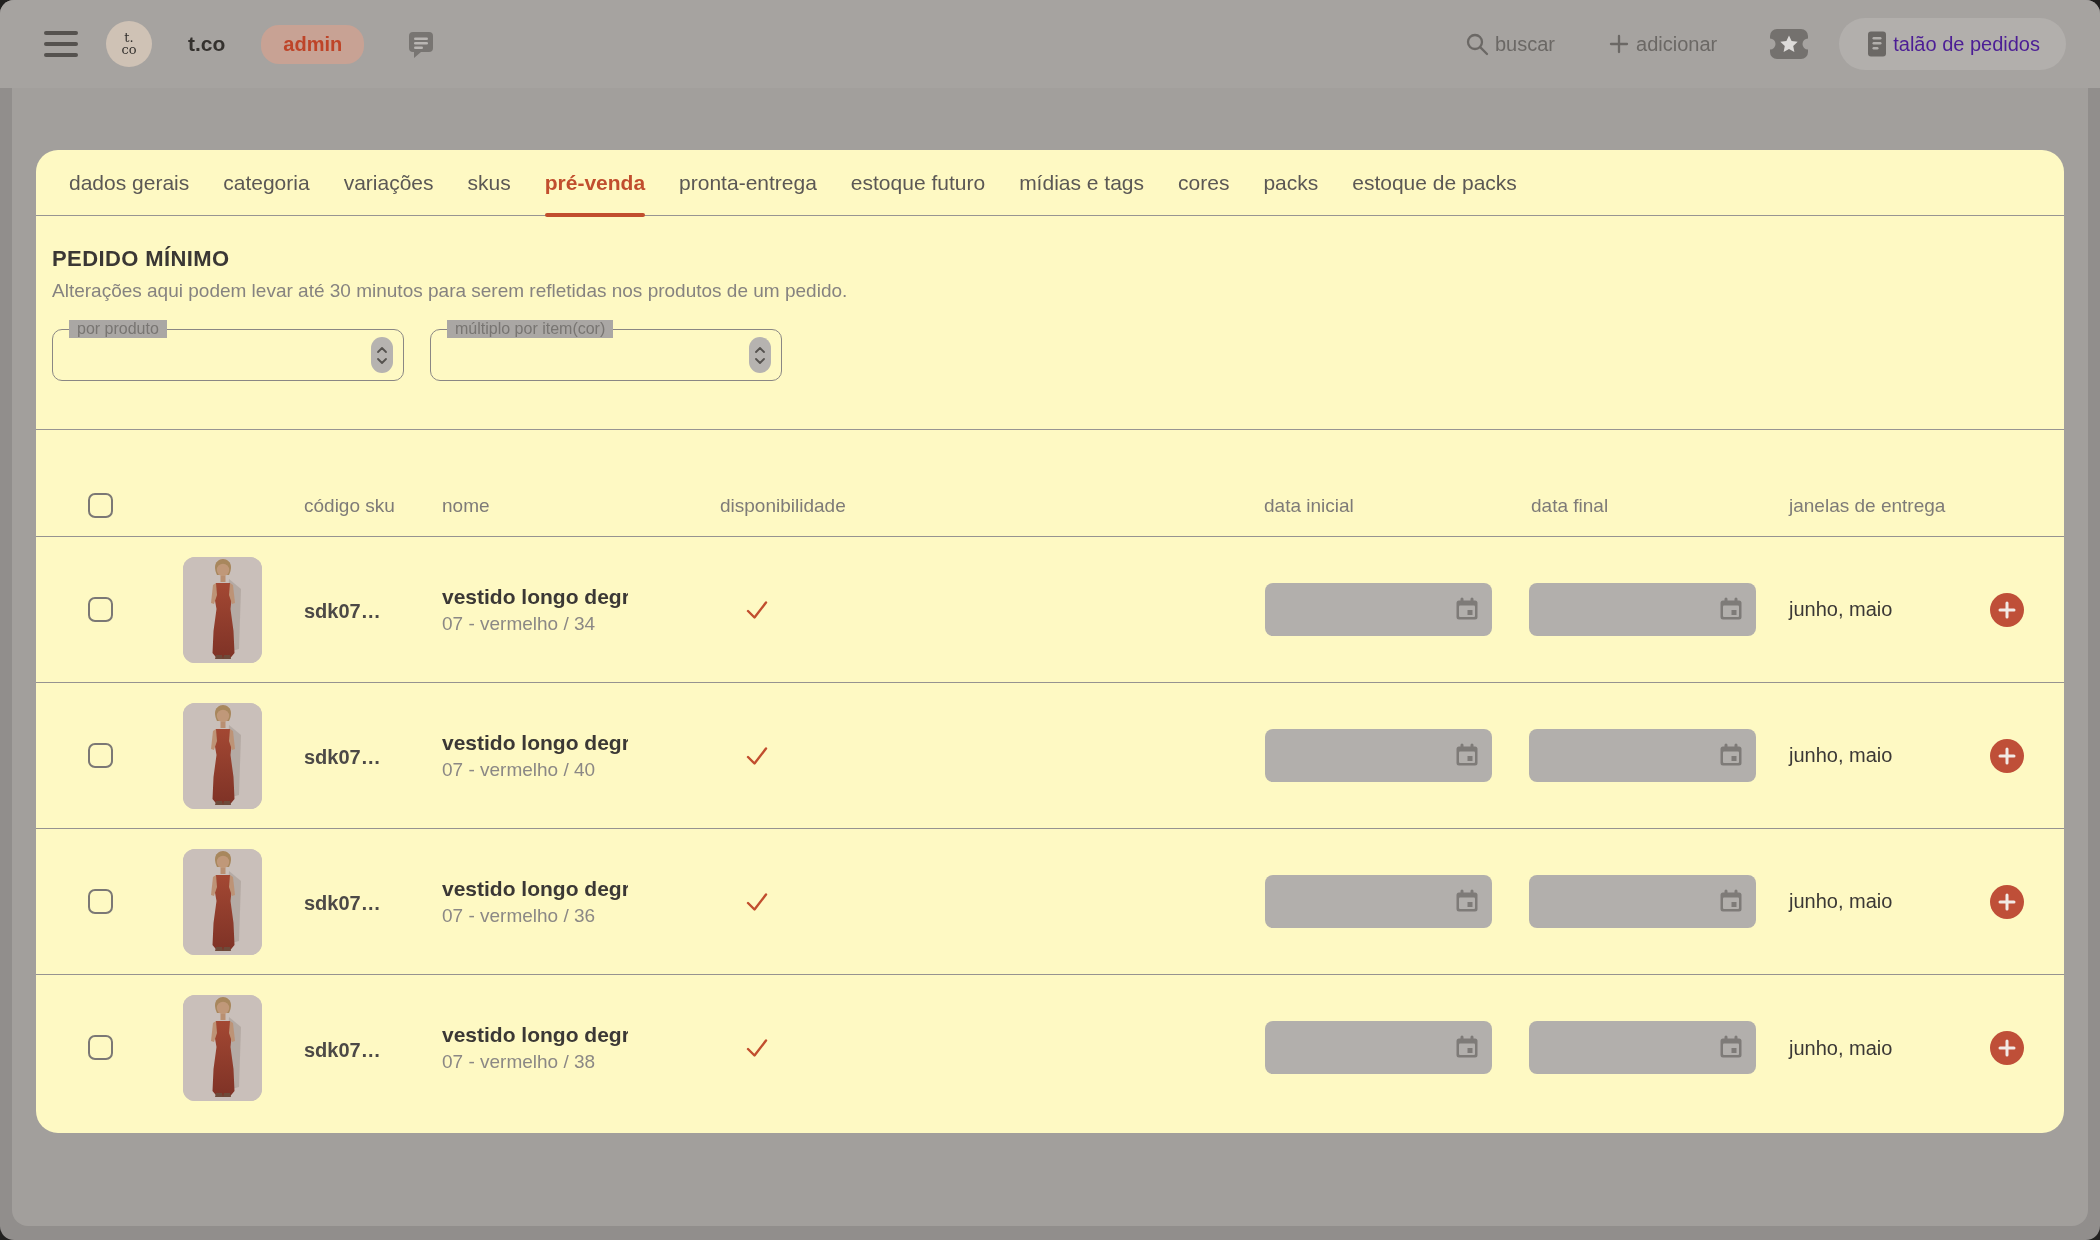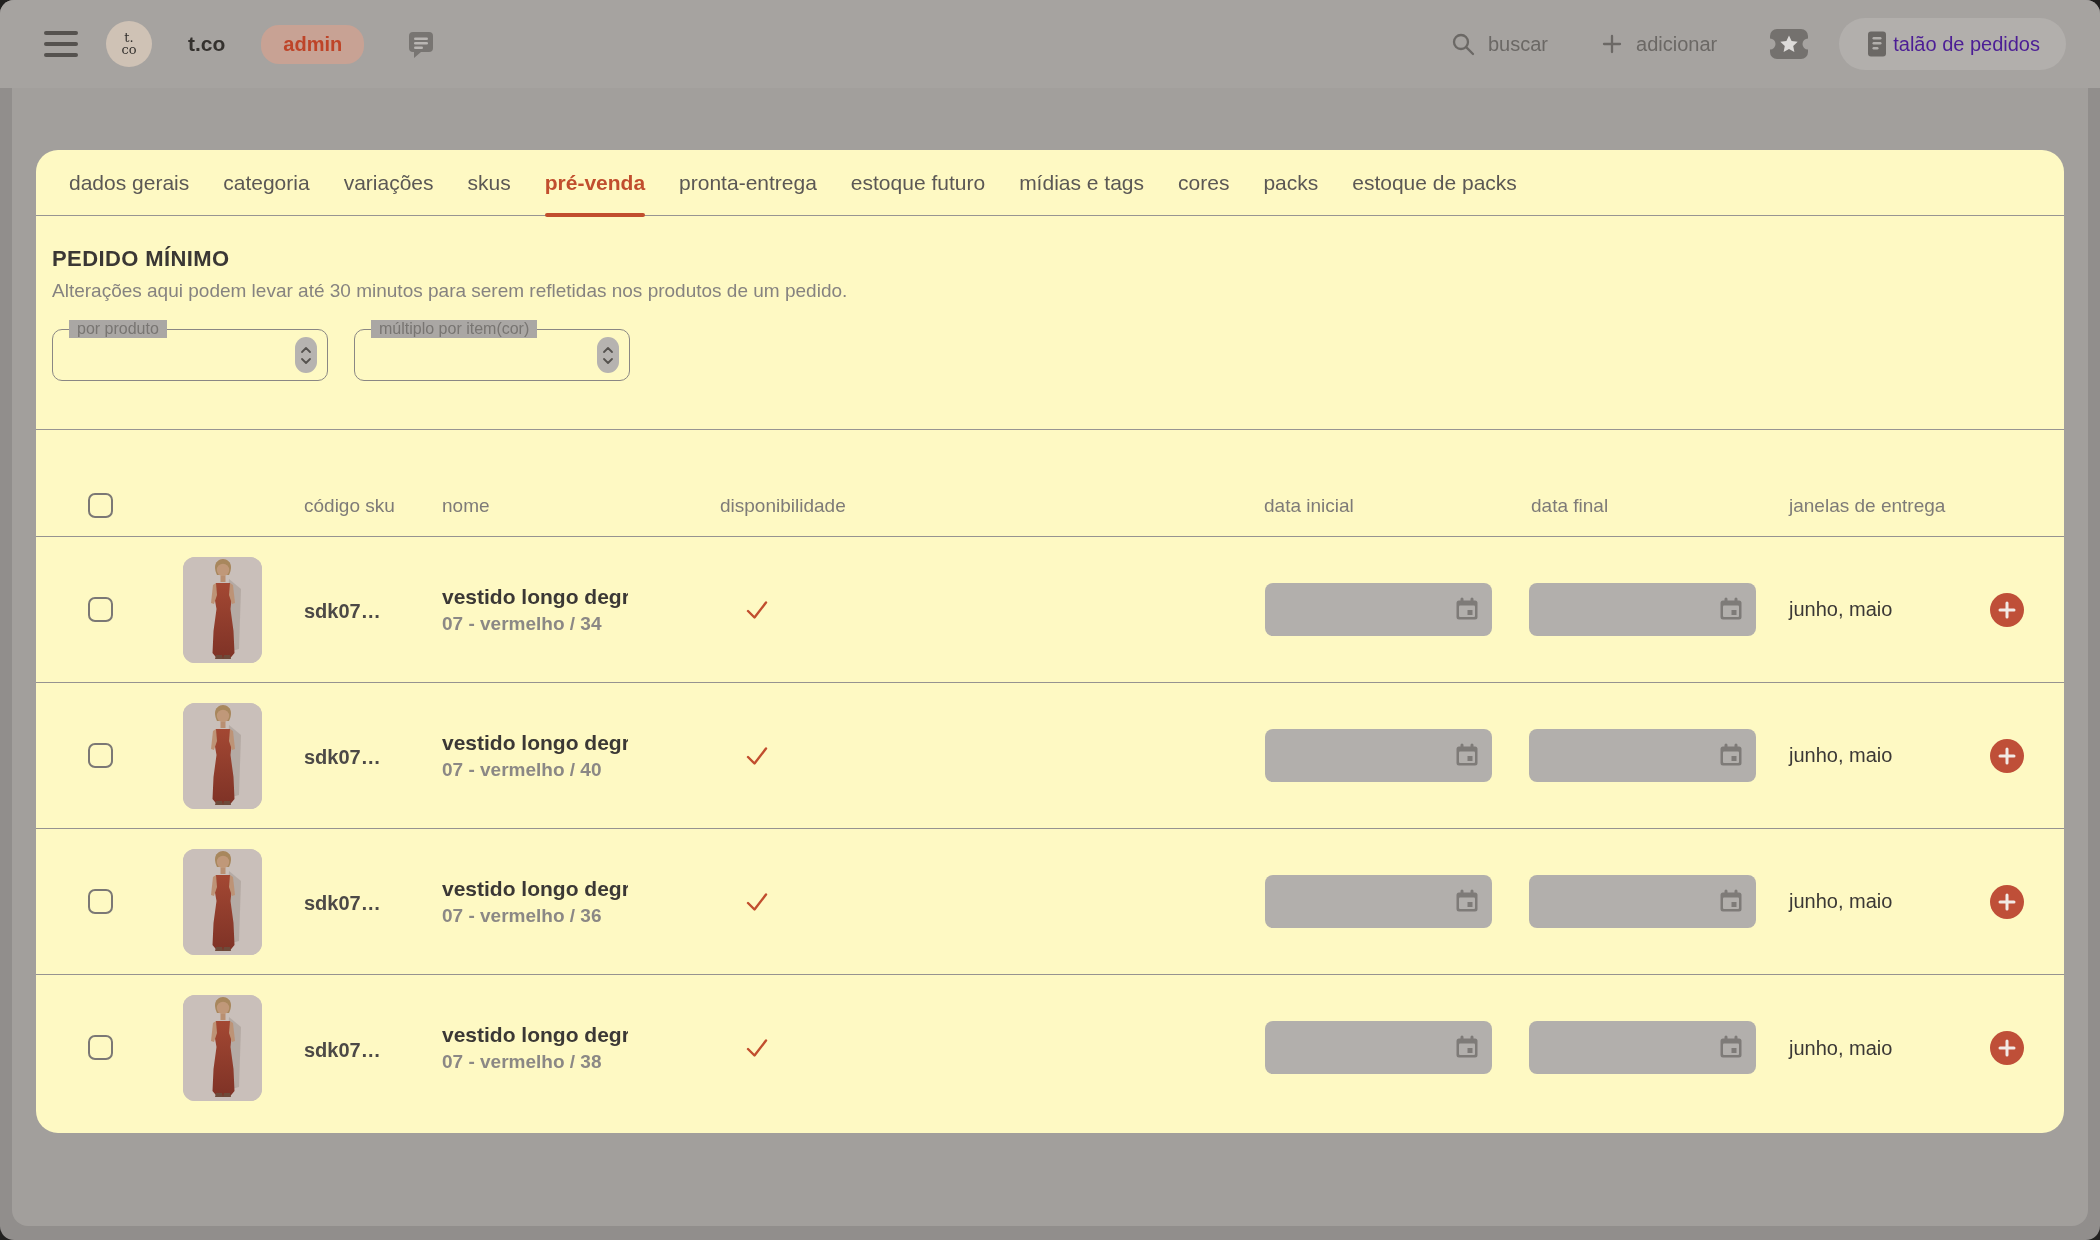--- a/index.html
+++ b/index.html
@@ -9,63 +9,63 @@
   
   .topbar{position:absolute;left:0;top:0;width:2100px;height:88px;background:#a6a3a0;display:flex;align-items:center;padding:0 34px 0 44px;}
   .tb-left{display:flex;align-items:center;}
   .tb-right{display:flex;align-items:center;margin-left:auto;}
   .burger{width:34px;height:26px;display:flex;flex-direction:column;justify-content:space-between;cursor:pointer;}
   .burger span{display:block;height:4px;border-radius:2px;background:#55524f;}
   .logo-circle{width:46px;height:46px;border-radius:50%;background:#cfc2b5;margin-left:28px;display:flex;flex-direction:column;align-items:center;justify-content:center;font-family:"DejaVu Serif",serif;color:#35322f;font-size:13px;line-height:12px;}
   .brand{margin-left:36px;font-size:21px;font-weight:700;color:#34312e;}
   .admin-badge{margin-left:36px;background:#c8a294;color:#be4428;font-size:20px;font-weight:600;padding:8px 22px;border-radius:18px;}
   .chat-btn{margin-left:42px;display:flex;align-items:center;}
-  .tb-item{display:flex;align-items:center;gap:12px;color:#6b6865;font-size:20px;cursor:pointer;}
+  .tb-item{display:flex;align-items:center;gap:5px;color:#6b6865;font-size:20px;cursor:pointer;}
   .tb-item + .tb-item{margin-left:52px;}
   .star-btn{margin-left:52px;display:flex;align-items:center;cursor:pointer;}
   .pad-pill{margin-left:30px;background:#b2afac;border-radius:26px;height:52px;display:flex;align-items:center;gap:4px;padding:0 26px;color:#4c1d95;font-size:20px;cursor:pointer;}
 
   
   .surface{position:absolute;left:12px;top:88px;width:2076px;height:1138px;background:#a29f9c;border-radius:0 0 16px 16px;}
   .breadcrumb{position:absolute;left:38px;top:6px;height:52px;display:flex;align-items:center;gap:22px;color:#53504d;font-size:28px;font-weight:500;}
   .breadcrumb .sep{font-size:24px;color:#6f6c69;}
 
   
   .card{position:absolute;left:24px;top:62px;width:2028px;height:983px;background:#fef9c3;border-radius:22px;}
 
   .tabs{position:absolute;left:0;top:0;right:0;height:66px;display:flex;align-items:center;padding-left:16px;border-bottom:1px solid #989592;}
   .tab{position:relative;height:66px;display:flex;align-items:center;padding:0 17px;font-size:21px;color:#5b5855;cursor:pointer;white-space:nowrap;}
   .tab.active{color:#c14e2e;font-weight:600;}
   .tab.active::after{content:"";position:absolute;left:17px;right:17px;bottom:-1px;height:4px;background:#c14e2e;border-radius:2px;}
 
   .mo-title{position:absolute;left:16px;top:96px;font-size:22px;font-weight:700;color:#3a3734;letter-spacing:.4px;}
   .mo-sub{position:absolute;left:16px;top:130px;font-size:19px;color:#868380;}
   .mo-fields{position:absolute;left:16px;top:179px;display:flex;gap:26px;}
-  .field{position:relative;width:276px;height:52px;border:1.5px solid #8a8784;border-radius:10px;padding-left:48px;}
+  .field{position:relative;width:352px;height:52px;border:1.5px solid #8a8784;border-radius:10px;padding-left:48px;}
   .field .legend{position:absolute;top:-10px;left:16px;background:#aaa7a4;padding:0 8px;font-size:16px;color:#787572;white-space:nowrap;}
   .field input{position:absolute;inset:0;width:100%;height:100%;background:transparent;border:none;outline:none;padding:0 52px 0 18px;font-size:19px;color:#3a3734;font-family:"Liberation Sans",sans-serif;}
   .spinner{position:absolute;right:10px;top:50%;transform:translateY(-50%);width:22px;height:36px;background:#b6b3b0;border-radius:11px;display:flex;flex-direction:column;align-items:center;justify-content:center;gap:3px;pointer-events:none;}
 
   .mid-divider{position:absolute;left:0;right:0;top:279px;height:1px;background:#989592;}
 
   
   .thead{position:absolute;left:0;right:0;top:325px;height:62px;border-bottom:1px solid #969390;}
   .th{position:absolute;top:20px;font-size:19px;color:#7e7b78;white-space:nowrap;}
   .checkbox{width:25px;height:25px;border:2.5px solid #7b7875;border-radius:7px;background:transparent;cursor:pointer;}
   .thead .checkbox{position:absolute;left:52px;top:18px;}
 
   .tbody{position:absolute;left:0;right:0;top:387px;}
   .row{position:relative;height:146px;}
   .row:not(:last-child){border-bottom:1px solid #969390;}
   .row .checkbox{position:absolute;left:52px;top:60px;}
   .thumb{position:absolute;left:147px;top:20px;width:79px;height:106px;border-radius:12px;overflow:hidden;background:#c9bfba;}
   .cell-sku{position:absolute;left:268px;top:4px;bottom:0;display:flex;align-items:center;font-size:20px;font-weight:600;color:#4c4946;text-align:center;}
   .cell-name{position:absolute;left:406px;top:50%;transform:translateY(-50%);width:186px;overflow:hidden;}
   .name-main{font-size:21px;font-weight:600;color:#3b3835;white-space:nowrap;}
-  .name-var{font-size:19px;color:#8b8885;white-space:nowrap;margin-top:4px;font-weight:bold;}
+  .name-var{font-size:19px;color:#8b8885;white-space:nowrap;margin-top:4px;}
   .cell-check{position:absolute;left:708px;top:60px;}
   .date-field{position:absolute;top:46px;width:227px;height:53px;background:#b2afac;border-radius:8px;cursor:pointer;}
   .date-field.inicial{left:1229px;}
   .date-field.final{left:1493px;}
   .date-field svg{position:absolute;right:12px;top:13px;}
   .cell-janelas{position:absolute;left:1753px;top:0;bottom:0;display:flex;align-items:center;font-size:20px;color:#3b3835;}
   .plus-btn{position:absolute;left:1954px;top:56px;width:34px;height:34px;border-radius:50%;background:#bf4f38;border:none;display:flex;align-items:center;justify-content:center;cursor:pointer;padding:0;}
 
   
   .spotlight{position:absolute;left:924px;top:475px;width:260px;height:666px;background:#ffffff;border-radius:18px;box-shadow:0 0 24px rgba(0,0,0,.18);z-index:5;}

